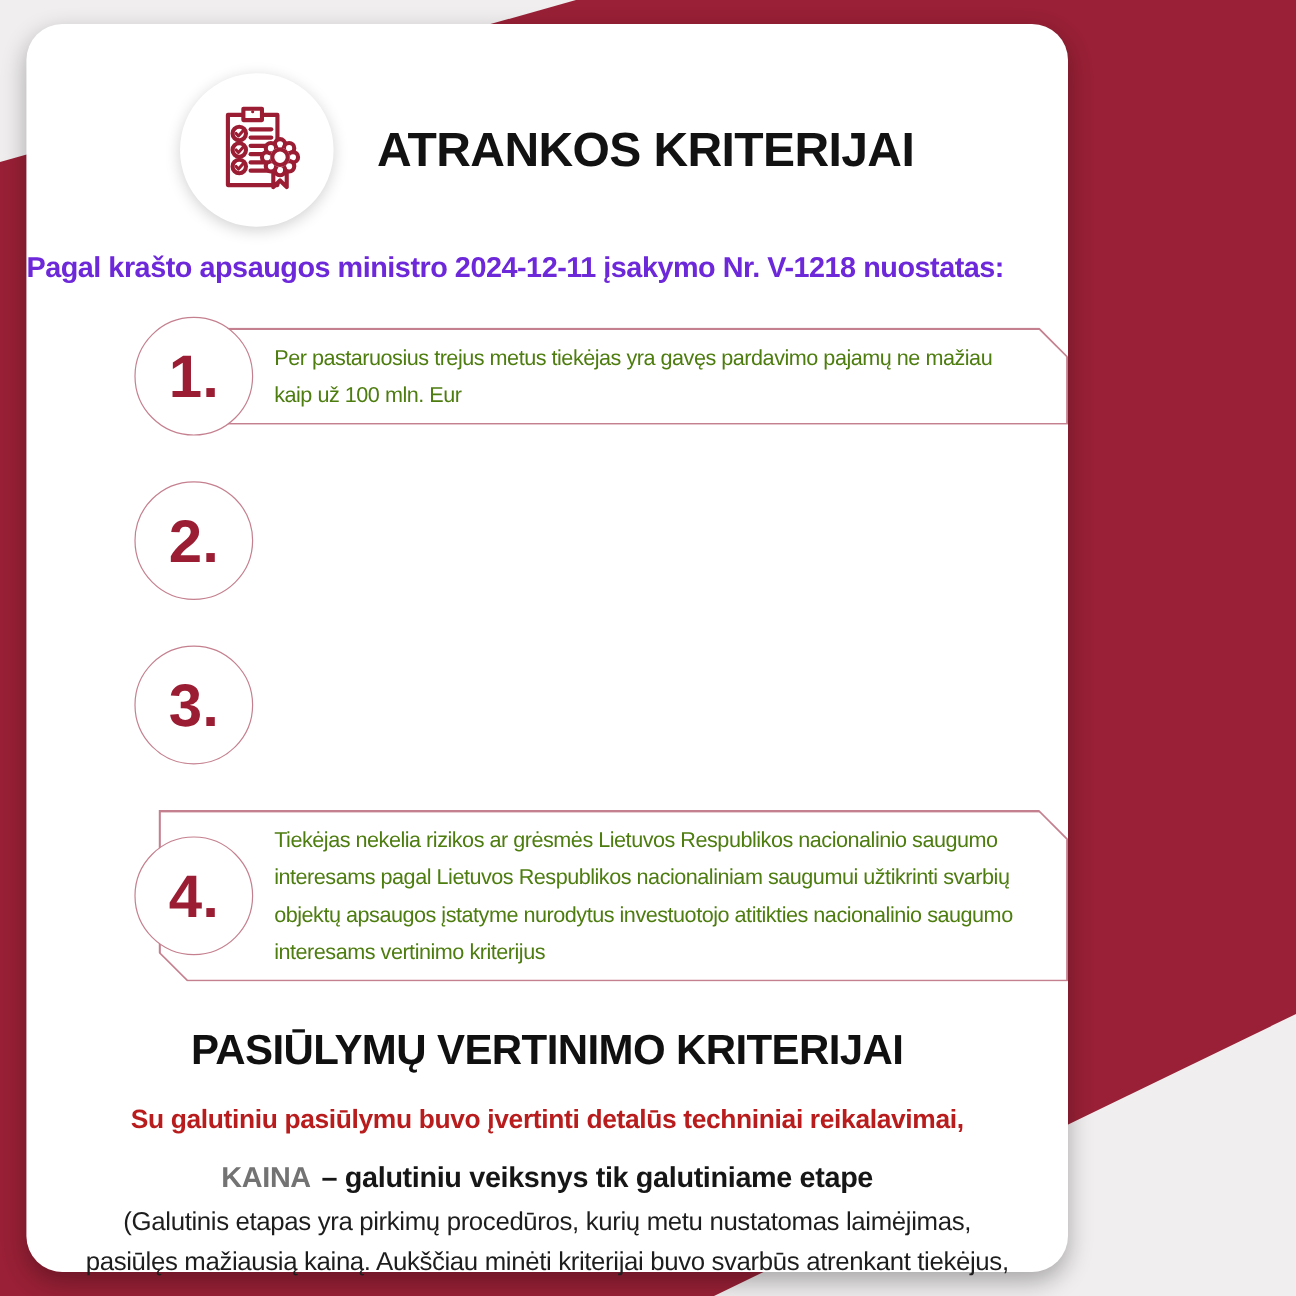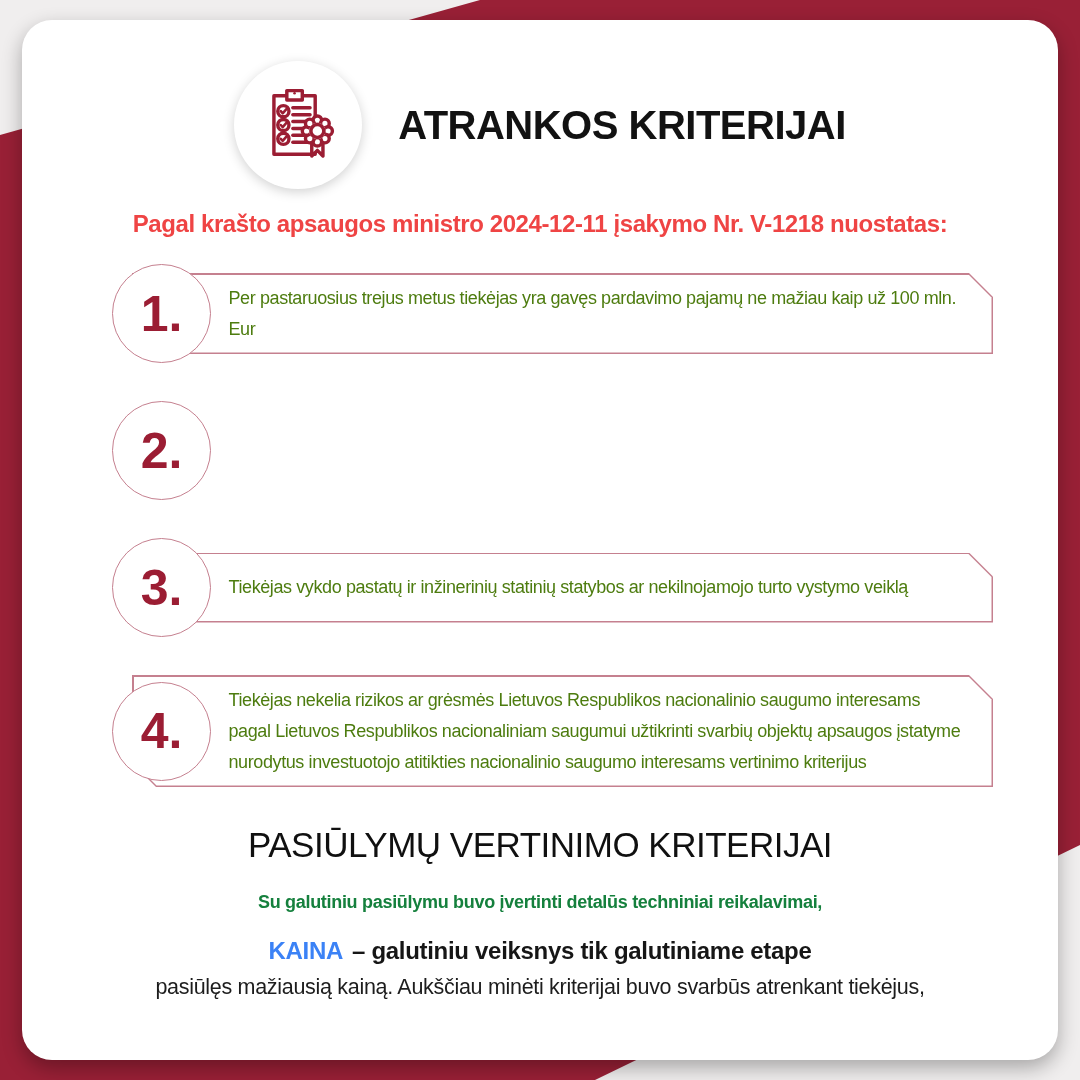--- a/index.html
+++ b/index.html
@@ -7,40 +7,40 @@
     position:relative;width:1080px;height:1080px;overflow:hidden;
     background:#F0EEEE;
     font-family:"Liberation Sans", sans-serif;
   }
   .red-band{
     position:absolute;inset:0;
     background:#992036;
     clip-path:polygon(480px 0, 1080px 0, 1080px 845px, 595px 1080px, 0 1080px, 0 135px);
   }
   .card{
-    position:absolute;left:22px;top:20px;width:1036px;height:1040px;
+    position:absolute;left:22px;top:20px;width:868px;height:1040px;
     background:#ffffff;border-radius:30px;
     box-shadow:0 8px 20px rgba(0,0,0,0.30);
   }
   
   .header-row{
     display:flex;align-items:center;justify-content:center;
     margin-top:40px;gap:36px;height:130px;
   }
   .icon-circle{
     width:128px;height:128px;border-radius:50%;background:#fff;
     box-shadow:0 3px 12px rgba(0,0,0,0.18);
     display:flex;align-items:center;justify-content:center;flex:0 0 auto;
   }
   .page-title{
     font-size:40px;font-weight:bold;color:#121212;letter-spacing:-0.5px;
   }
   .subtitle{
-    margin-top:20px;text-align:center;
-    color:#ef4444;font-weight:bold;font-size:24px;letter-spacing:-0.4px;
+    margin-top:20px;text-align:left;
+    color:#6d28d9;font-weight:bold;font-size:24px;letter-spacing:-0.4px;
   }
   
   .criteria{margin-top:26px;}
   .crit-row{
     position:relative;display:flex;align-items:center;
     margin:0 0 38px 90px;
   }
   .num-circle{
     position:relative;z-index:2;flex:0 0 auto;
     width:97px;height:97px;border-radius:50%;
@@ -59,31 +59,31 @@
     clip-path:polygon(0 0, calc(100% - 23px) 0, 100% 23px, 100% 100%, 23px 100%, 0 calc(100% - 23px));
     min-height:67px;display:flex;align-items:center;
     padding:8px 30px 8px 95px;box-sizing:border-box;
   }
   .crit-text{
     font-size:18px;line-height:31px;color:#4d7c0f;letter-spacing:-0.4px;
   }
   
   .section-title{
     margin-top:28px;text-align:center;
-    font-size:35px;font-weight:normal;color:#101010;letter-spacing:-0.5px;
+    font-size:35px;font-weight:bold;color:#101010;letter-spacing:-0.5px;
   }
   .lead{
     margin-top:20px;text-align:center;
-    color:#15803d;font-weight:bold;font-size:18px;line-height:34px;letter-spacing:-0.3px;
+    color:#b91c1c;font-weight:bold;font-size:22px;line-height:34px;letter-spacing:-0.3px;
   }
   .kaina-line{
     margin-top:18px;text-align:center;
     font-size:24px;font-weight:bold;color:#161616;letter-spacing:-0.3px;
   }
-  .kaina-label{color:#3b82f6;margin-right:9px;margin-top:40px;}
+  .kaina-label{color:#737373;margin-right:9px;margin-top:40px;}
   .note{
     margin-top:6px;text-align:center;
     font-size:21.5px;line-height:33px;color:#1d1d1d;letter-spacing:-0.3px;
   }
 </style>
 </head>
 <body>
 
 <div class="canvas">
   <div class="red-band"></div>
@@ -144,25 +144,20 @@
           </div>
         </div>
       </div>
 
       <div class="crit-row">
         <div class="num-circle">2.</div>
       </div>
 
       <div class="crit-row">
         <div class="num-circle">3.</div>
-        <div class="crit-box-outer">
-          <div class="crit-box-inner">
-            <div class="crit-text">Tiekėjas vykdo pastatų ir inžinerinių statinių statybos ar nekilnojamojo turto vystymo veiklą</div>
-          </div>
-        </div>
       </div>
 
       <div class="crit-row">
         <div class="num-circle">4.</div>
         <div class="crit-box-outer">
           <div class="crit-box-inner">
             <div class="crit-text">Tiekėjas nekelia rizikos ar grėsmės Lietuvos Respublikos nacionalinio saugumo interesams pagal Lietuvos Respublikos nacionaliniam saugumui užtikrinti svarbių objektų apsaugos įstatyme nurodytus investuotojo atitikties nacionalinio saugumo interesams vertinimo kriterijus</div>
           </div>
         </div>
       </div>
@@ -173,18 +168,19 @@
 
     <div class="lead">
       <div>Su galutiniu pasiūlymu buvo įvertinti detalūs techniniai reikalavimai,</div>
     </div>
 
     <div class="kaina-line">
       <span class="kaina-label">KAINA</span><span>– galutiniu veiksnys tik galutiniame etape</span>
     </div>
 
     <div class="note">
+      <div>(Galutinis etapas yra pirkimų procedūros, kurių metu nustatomas laimėjimas,</div>
       <div>pasiūlęs mažiausią kainą. Aukščiau minėti kriterijai buvo svarbūs atrenkant tiekėjus,</div>
 
     </div>
 
   </div>
 </div>
 
 </body></html>

